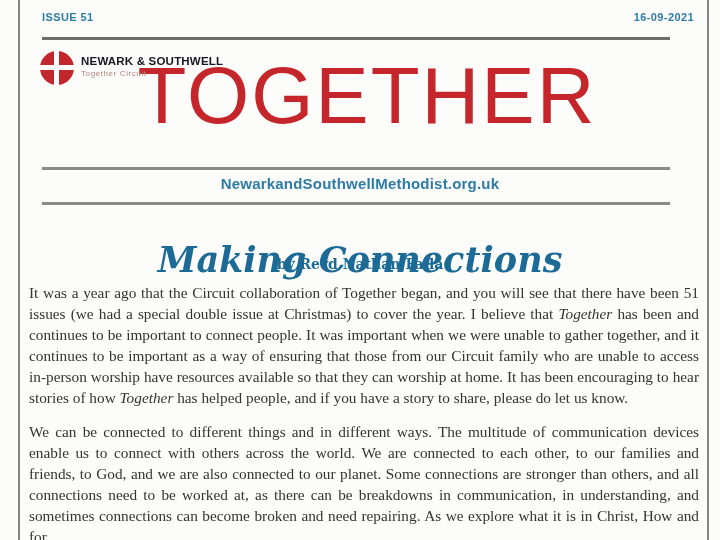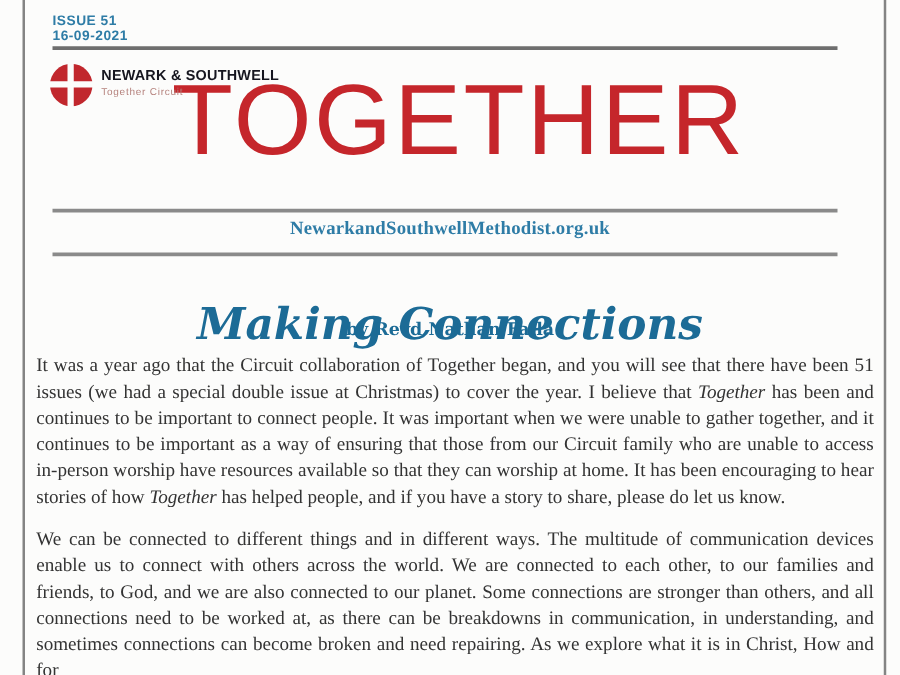--- a/index.html
+++ b/index.html
@@ -8,21 +8,21 @@
     background:#fcfcfb; font-family:"Liberation Serif", serif;
   }
   .vborder { position:absolute; top:0; bottom:0; width:2px; background:#848484; }
   .vb-left  { left:18px; }
   .vb-right { left:707px; }
 
   .hdr-row {
     position:absolute; top:11px; left:42px; right:26px;
     display:flex; justify-content:space-between;
     font-family:"Liberation Sans", sans-serif; font-weight:bold;
-    font-size:11px; letter-spacing:.4px; color:var(--teal,#2e7ca6);flex-direction:column;
+    font-size:11px; letter-spacing:.4px; color:var(--teal,#2e7ca6);
   }
   .rule { position:absolute; left:42px; width:628px; }
   .rule-header     { top:37px;  height:3px; background:#6e6e6e; }
   .rule-url-top    { top:167px; height:3px; background:#8a8a8a; }
   .rule-url-bottom { top:202px; height:3px; background:#8a8a8a; }
 
   .logo { position:absolute; top:51px; left:40px; display:flex; gap:7px; align-items:flex-start; z-index:2; }
   .orb  { width:34px; height:34px; border-radius:50%; background:var(--red-logo,#c1272d); position:relative; flex:0 0 auto; }
   .orb::before { content:""; position:absolute; top:-1px; bottom:-1px; left:14px; width:5px; background:#fcfcfb; }
   .orb::after  { content:""; position:absolute; left:-2px; right:-1px; top:14px; height:5px; background:#fcfcfb; }
@@ -37,21 +37,21 @@
 
   .big-title {
     position:absolute; top:56px; left:0; right:0; text-align:center; padding-left:14px;
     font-family:"Liberation Sans", sans-serif; font-weight:normal;
     font-size:80px; line-height:1; letter-spacing:2px;
     color:var(--red,#c5262b); z-index:1;
   }
 
   .website {
     position:absolute; top:175px; left:0; right:0; text-align:center;
-    font-family:Liberation Serif, serif; font-weight:bold;
+    font-family:Liberation Sans, sans-serif; font-weight:bold;
     font-size:15px; letter-spacing:.2px; color:var(--teal,#2e7ca6);
     text-decoration:none; cursor:pointer;
   }
 
   .article-title {
     position:absolute; top:212px; left:0; right:0; text-align:center;
     font-family:"DejaVu Serif","Liberation Serif", serif;
     font-style:italic; font-weight:bold; font-size:35px; line-height:1.1;
     color:var(--title-teal,#1c6b96);
   }

